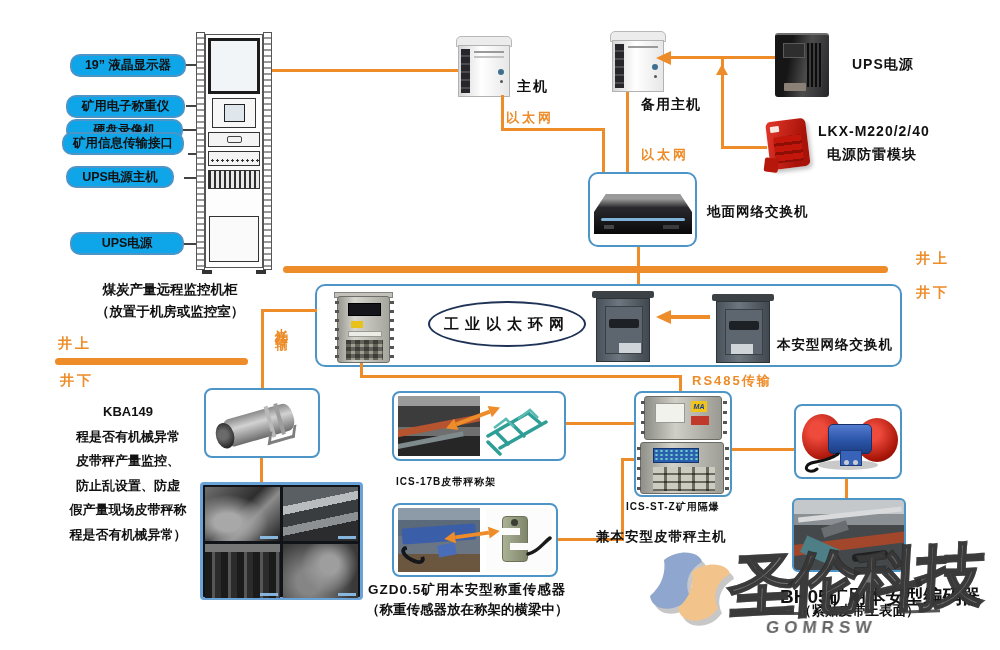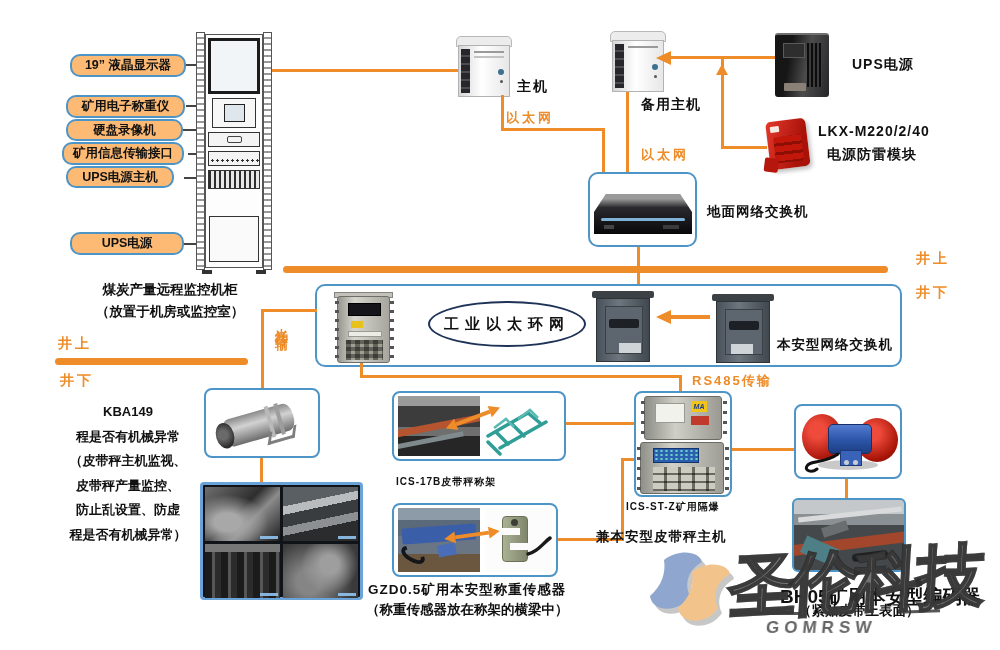--- a/index.html
+++ b/index.html
@@ -2,41 +2,41 @@
 <html style="--accent: #ED8C28; --border: #4D94C7; --device_red: #D7271D; --device_blue: #2B55A8; --teal: #2F9E96;"><head>
 <meta charset="utf-8">
 <style>
   *{margin:0;padding:0;box-sizing:border-box}
   html,body{width:1000px;height:650px;background:#fff;overflow:hidden;
     font-family:"Liberation Sans","DejaVu Sans",sans-serif;position:relative}
   .abs{position:absolute}
   .hline,.vline{position:absolute;background:var(--accent,#ED8C28)}
   .trunk{position:absolute;background:var(--accent,#ED8C28);border-radius:4px}
   .bbox{position:absolute;border:2.5px solid var(--border,#4D94C7);border-radius:10px;background:#fff}
-  .pill{position:absolute;border:2px solid var(--border,#4D94C7);border-radius:10px;background:#fdba74;
+  .pill{position:absolute;border:2px solid var(--border,#4D94C7);border-radius:10px;background:#0ea5e9;
     font-size:12.5px;font-weight:bold;color:#111;display:flex;align-items:center;justify-content:center;white-space:nowrap}
   .txt{position:absolute;font-weight:bold;color:#111;white-space:nowrap}
   .otxt{position:absolute;font-weight:bold;color:var(--accent,#ED8C28);white-space:nowrap}
   .cl{position:absolute;height:1.5px;background:#444}
   .ca{position:absolute;width:0;height:0;border-top:4px solid transparent;border-bottom:4px solid transparent;border-left:6px solid #444}
   .arrL{position:absolute;width:0;height:0;border-top:7px solid transparent;border-bottom:7px solid transparent;border-right:15px solid var(--accent,#ED8C28)}
   .arrU{position:absolute;width:0;height:0;border-left:6px solid transparent;border-right:6px solid transparent;border-bottom:11px solid var(--accent,#ED8C28)}
   .cell{position:absolute;overflow:hidden}
   .tick{position:absolute;right:2px;bottom:2px;width:18px;height:3px;background:#8fc3f0;opacity:.9}
   .wm-text{font-family:"DejaVu Serif","Liberation Serif",serif;font-weight:bold;
     color:rgba(255,255,255,.28);-webkit-text-stroke:2px rgba(45,45,45,.82);
     text-shadow:1px 0 rgba(50,50,50,.5),-1px 0 rgba(50,50,50,.5),0 1px rgba(50,50,50,.5),0 -1px rgba(50,50,50,.5)}
 </style>
 </head>
 <body>
 
 <div class="pill" style="left:70px;top:54px;width:116px;height:23px">19” 液晶显示器</div>
 <div class="pill" style="left:66px;top:95px;width:119px;height:23px">矿用电子称重仪</div>
 <div class="pill" style="left:66px;top:119px;width:117px;height:22px">硬盘录像机</div>
-<div class="pill" style="left:62px;top:142px;width:122px;height:23px">矿用信息传输接口</div>
+<div class="pill" style="left:62px;top:132px;width:122px;height:23px">矿用信息传输接口</div>
 <div class="pill" style="left:66px;top:166px;width:108px;height:22px">UPS电源主机</div>
 <div class="pill" style="left:70px;top:232px;width:114px;height:23px">UPS电源</div>
 
 <div class="cl" style="left:186px;top:64px;width:16px"></div>
 <div class="ca" style="left:200px;top:61px"></div>
 <div class="cl" style="left:186px;top:105px;width:16px"></div>
 <div class="ca" style="left:200px;top:102px"></div>
 <div class="cl" style="left:183px;top:129px;width:19px"></div>
 <div class="ca" style="left:200px;top:126px"></div>
 <div class="cl" style="left:188px;top:153px;width:14px"></div>
@@ -201,23 +201,23 @@
       <div class="tick"></div>
     </div>
   <div class="cell" style="left:80px;top:59px;width:75px;height:54px;background:radial-gradient(circle at 62% 38%,#9e9e9e 0 16%,transparent 50%),radial-gradient(circle at 35% 70%,#858585 0 20%,#3a3a3a 70%)">
       <div class="tick"></div>
     </div>
 </div>
 
 <div class="abs" style="left:30px;top:400px;width:196px;text-align:center">
   <div class="txt" style="position:static;font-size:13px;line-height:24.6px">KBA149</div>
   <div class="txt" style="position:static;font-size:13px;line-height:24.6px">程是否有机械异常</div>
-  <div class="txt" style="position:static;font-size:13px;line-height:24.6px">（皮带秤主机监视、</div>
   <div class="txt" style="position:static;font-size:13px;line-height:24.6px">皮带秤产量监控、</div>
   <div class="txt" style="position:static;font-size:13px;line-height:24.6px">防止乱设置、防虚</div>
+  <div class="txt" style="position:static;font-size:13px;line-height:24.6px">假产量现场皮带秤称</div>
   <div class="txt" style="position:static;font-size:13px;line-height:24.6px">程是否有机械异常）</div>
 </div>
 
 <div class="bbox" style="left:392px;top:391px;width:174px;height:70px;border-width:2px;border-radius:8px"></div>
 <div class="cell" style="left:398px;top:396px;width:82px;height:60px;background:linear-gradient(#9a9a9a 0 16%,#3c3c3c 16% 52%,#6f6f6f 52% 66%,#262626 66%)">
   <div class="abs" style="left:-6px;top:26px;width:96px;height:7px;background:#b5542f;transform:rotate(-11deg)"></div>
   <div class="abs" style="left:-4px;top:42px;width:70px;height:5px;background:#7e8a8c;transform:rotate(-11deg)"></div>
 </div>
 <svg class="abs" style="left:482px;top:398px;width:78px;height:58px" viewBox="0 0 78 58">
   <g stroke="#2f9e96" stroke-width="3.5" fill="none" stroke-linecap="round">

